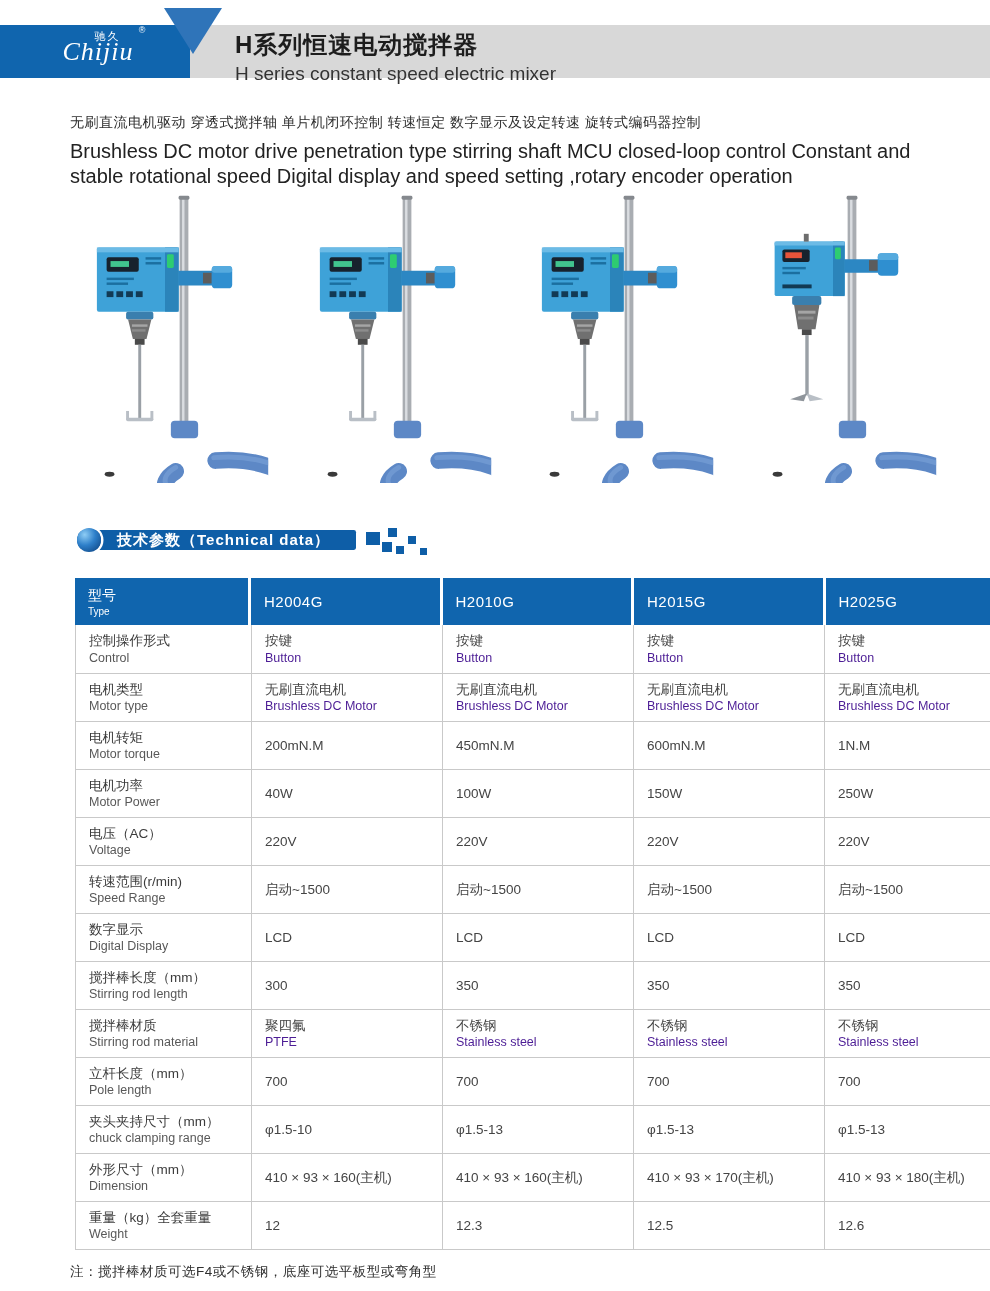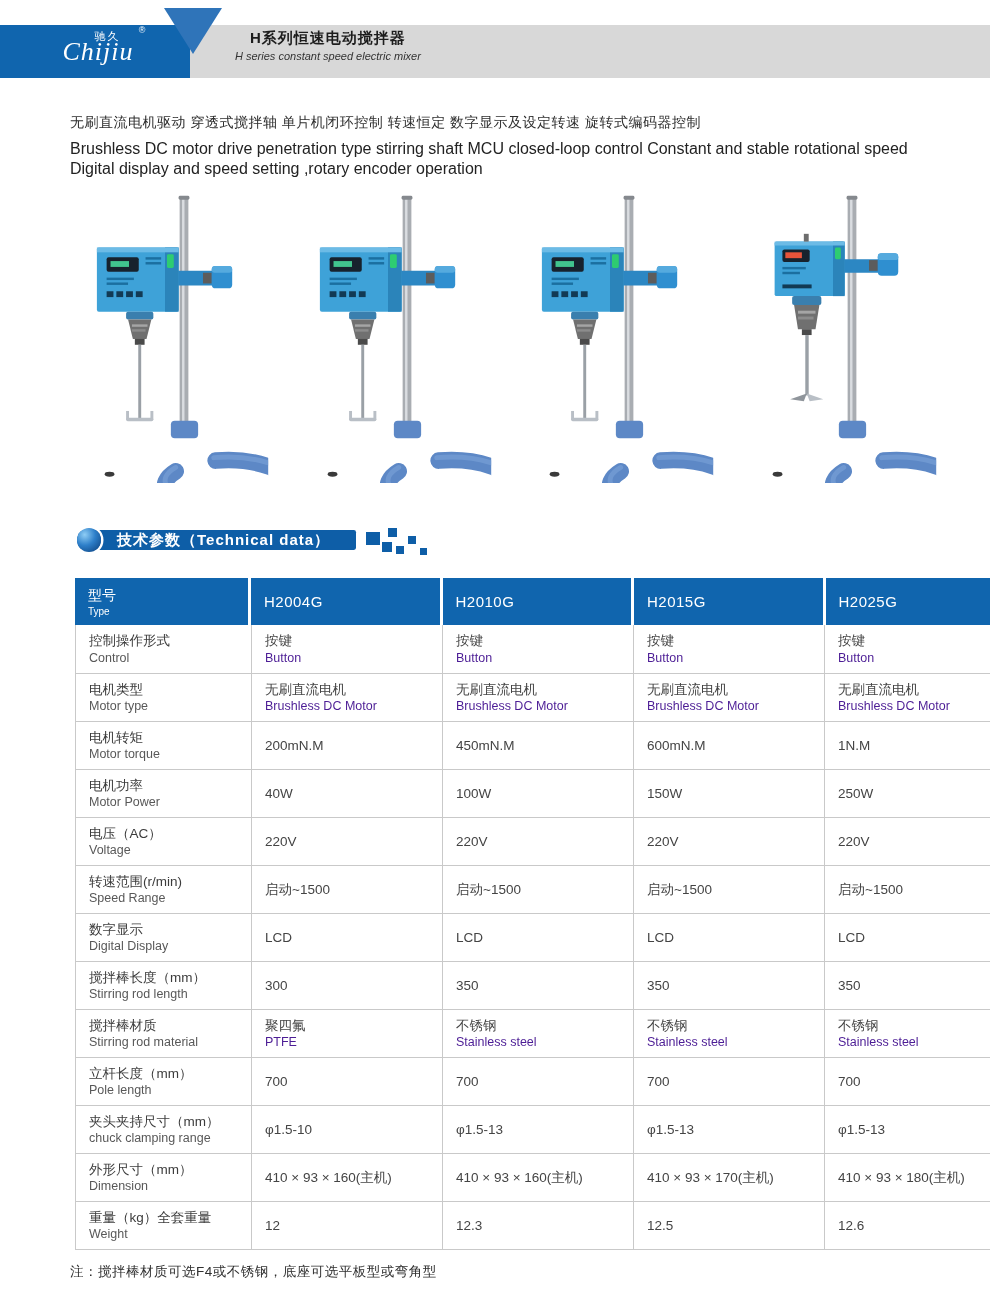--- a/index.html
+++ b/index.html
@@ -29,27 +29,27 @@
   .logo{color:#fff;line-height:1;position:relative;padding-left:6px;}
   .logo .script{font-family:Liberation Serif, serif;font-style:italic;font-size:26px;letter-spacing:1px;}
   .logo .cn{position:absolute;top:-8px;left:38px;font-size:11px;letter-spacing:2px;}
   .logo .reg{position:absolute;top:-13px;right:-12px;font-size:9px;}
   .hdr-tri{
     position:absolute;top:-17px;left:164px;width:0;height:0;
     border-left:29px solid transparent;border-right:29px solid transparent;
     border-top:46px solid var(--tri-blue);
   }
   .hdr-titles{position:absolute;left:235px;top:4px;}
-  .hdr-title-cn{font-size:15px;font-weight:bold;color:#1d1d1d;letter-spacing:1px;text-align:center;}
-  .hdr-title-en{font-size:11px;color:#333;margin-top:2px;font-style:italic;}
+  .hdr-title-cn{font-size:24px;font-weight:bold;color:#1d1d1d;letter-spacing:1px;}
+  .hdr-title-en{font-size:19px;color:#333;margin-top:2px;}
 
   
   .intro{position:absolute;left:70px;top:114px;width:880px;}
   .intro-cn{font-size:14px;color:#2e2e2e;letter-spacing:.5px;}
-  .intro-en{font-size:16px;color:#222;margin-top:7px;line-height:1.25;}
+  .intro-en{font-size:20px;color:#222;margin-top:7px;line-height:1.25;}
 
   
   .products{
     position:absolute;left:60px;top:188px;width:880px;height:295px;
     display:flex;justify-content:space-between;align-items:flex-end;
   }
   .product{width:212px;height:292px;}
   .product svg{width:100%;height:100%;display:block;}
 
   

